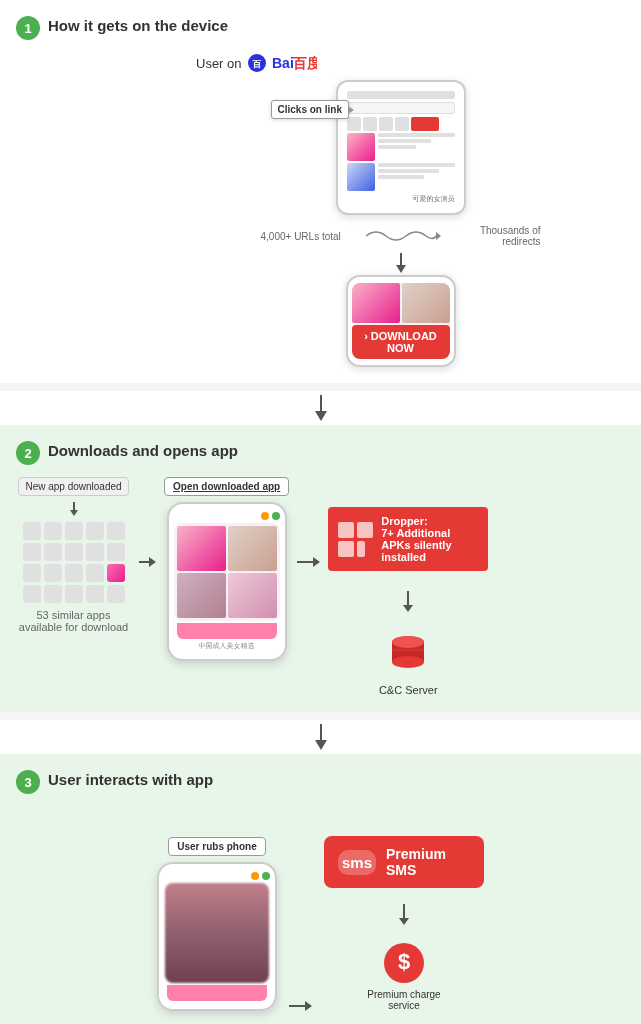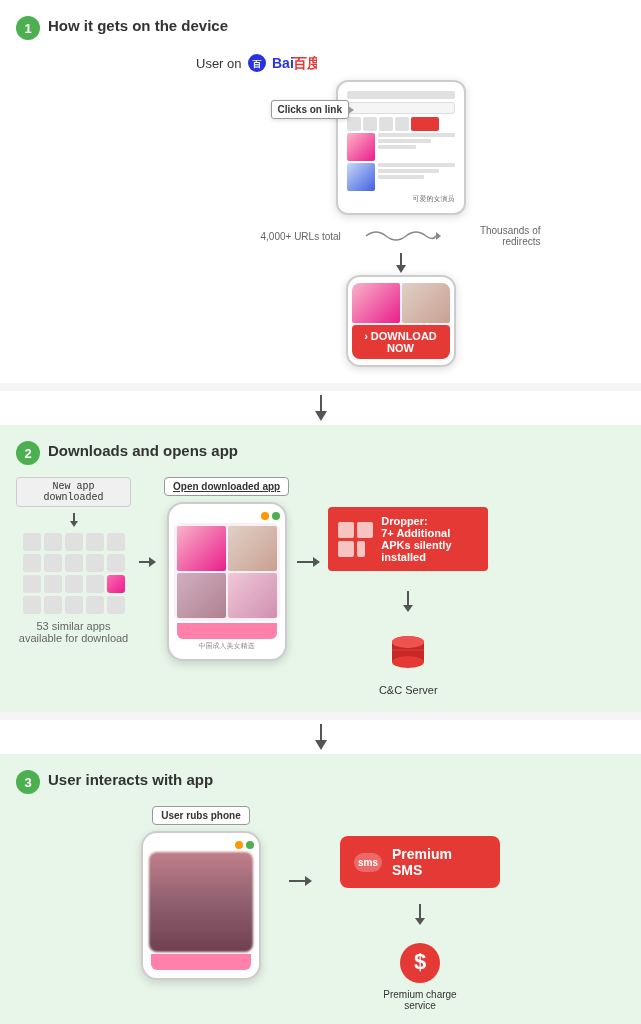--- a/index.html
+++ b/index.html
@@ -318,21 +318,21 @@
 
 <div class="section section-2">
   <div class="step-header">
     <span class="step-number green">2</span>
     <span class="step-title">Downloads and opens app</span>
   </div>
 
   <div style="display:flex; align-items:flex-start; gap:8px;">
 
     <div style="display:flex;flex-direction:column;align-items:center;gap:6px;width:115px;">
-      <div style="background:#f0f0f0;border:1px solid #ccc;border-radius:4px;padding:3px 6px;font-size:10px;color:#333;text-align:center;font-family:Liberation Mono, monospace;">New app downloaded</div>
+      <div style="background:#f0f0f0;border:1px solid #ccc;border-radius:4px;padding:3px 6px;font-size:10px;color:#333;text-align:center;">New app downloaded</div>
 
       <div style="display:flex;flex-direction:column;align-items:center;">
         <div style="width:2px;height:8px;background:#555;"></div>
         <div style="border-left:4px solid transparent;border-right:4px solid transparent;border-top:6px solid #555;"></div>
       </div>
 
       <div class="apps-grid">
         <div class="app-icon"></div>
           <div class="app-icon"></div>
           <div class="app-icon"></div>
@@ -432,21 +432,21 @@
     <div style="border-left:6px solid transparent;border-right:6px solid transparent;border-top:10px solid #555;"></div>
   </div>
 </div>
 
 <div class="section section-3">
   <div class="step-header">
     <span class="step-number green">3</span>
     <span class="step-title">User interacts with app</span>
   </div>
 
-  <div style="display:flex;align-items:flex-start;gap:28px;justify-content:center;">
+  <div style="display:flex;align-items:flex-end;gap:12px;justify-content:center;">
 
     <div style="display:flex;flex-direction:column;align-items:center;">
       <div style="background:white;border:1px solid #999;border-radius:4px;padding:3px 8px;font-size:10px;font-weight:bold;color:#333;margin-bottom:6px;">User rubs phone</div>
 
       <div class="phone-lg" style="width:120px;">
         <div style="display:flex;justify-content:flex-end;gap:3px;margin-bottom:3px;">
           <div style="width:8px;height:8px;background:#ff9800;border-radius:50%;"></div>
           <div style="width:8px;height:8px;background:#4caf50;border-radius:50%;"></div>
         </div>
 
@@ -456,21 +456,21 @@
     </div>
 
     <div style="display:flex;align-items:center;margin-top:70px;">
       <div style="width:16px;height:2px;background:#555;"></div>
       <div style="border-top:5px solid transparent;border-bottom:5px solid transparent;border-left:7px solid #555;"></div>
     </div>
 
     <div style="display:flex;flex-direction:column;gap:16px;margin-top:30px;">
 
       <div style="background:#e53935;color:white;border-radius:8px;padding:10px 14px;font-size:14px;font-weight:bold;display:flex;align-items:center;gap:10px;width:160px;">
-        <div style="background:rgba(255,255,255,0.25);border-radius:10px;padding:4px 4px;font-size:10px;">sms</div>
+        <div style="background:rgba(255,255,255,0.25);border-radius:10px;padding:4px 4px;font-size:15px;">sms</div>
         <span>Premium SMS</span>
       </div>
 
       <div style="display:flex;flex-direction:column;align-items:center;">
         <div style="width:2px;height:14px;background:#555;"></div>
         <div style="border-left:5px solid transparent;border-right:5px solid transparent;border-top:7px solid #555;"></div>
       </div>
 
       <div style="display:flex;flex-direction:column;align-items:center;gap:4px;">
 

